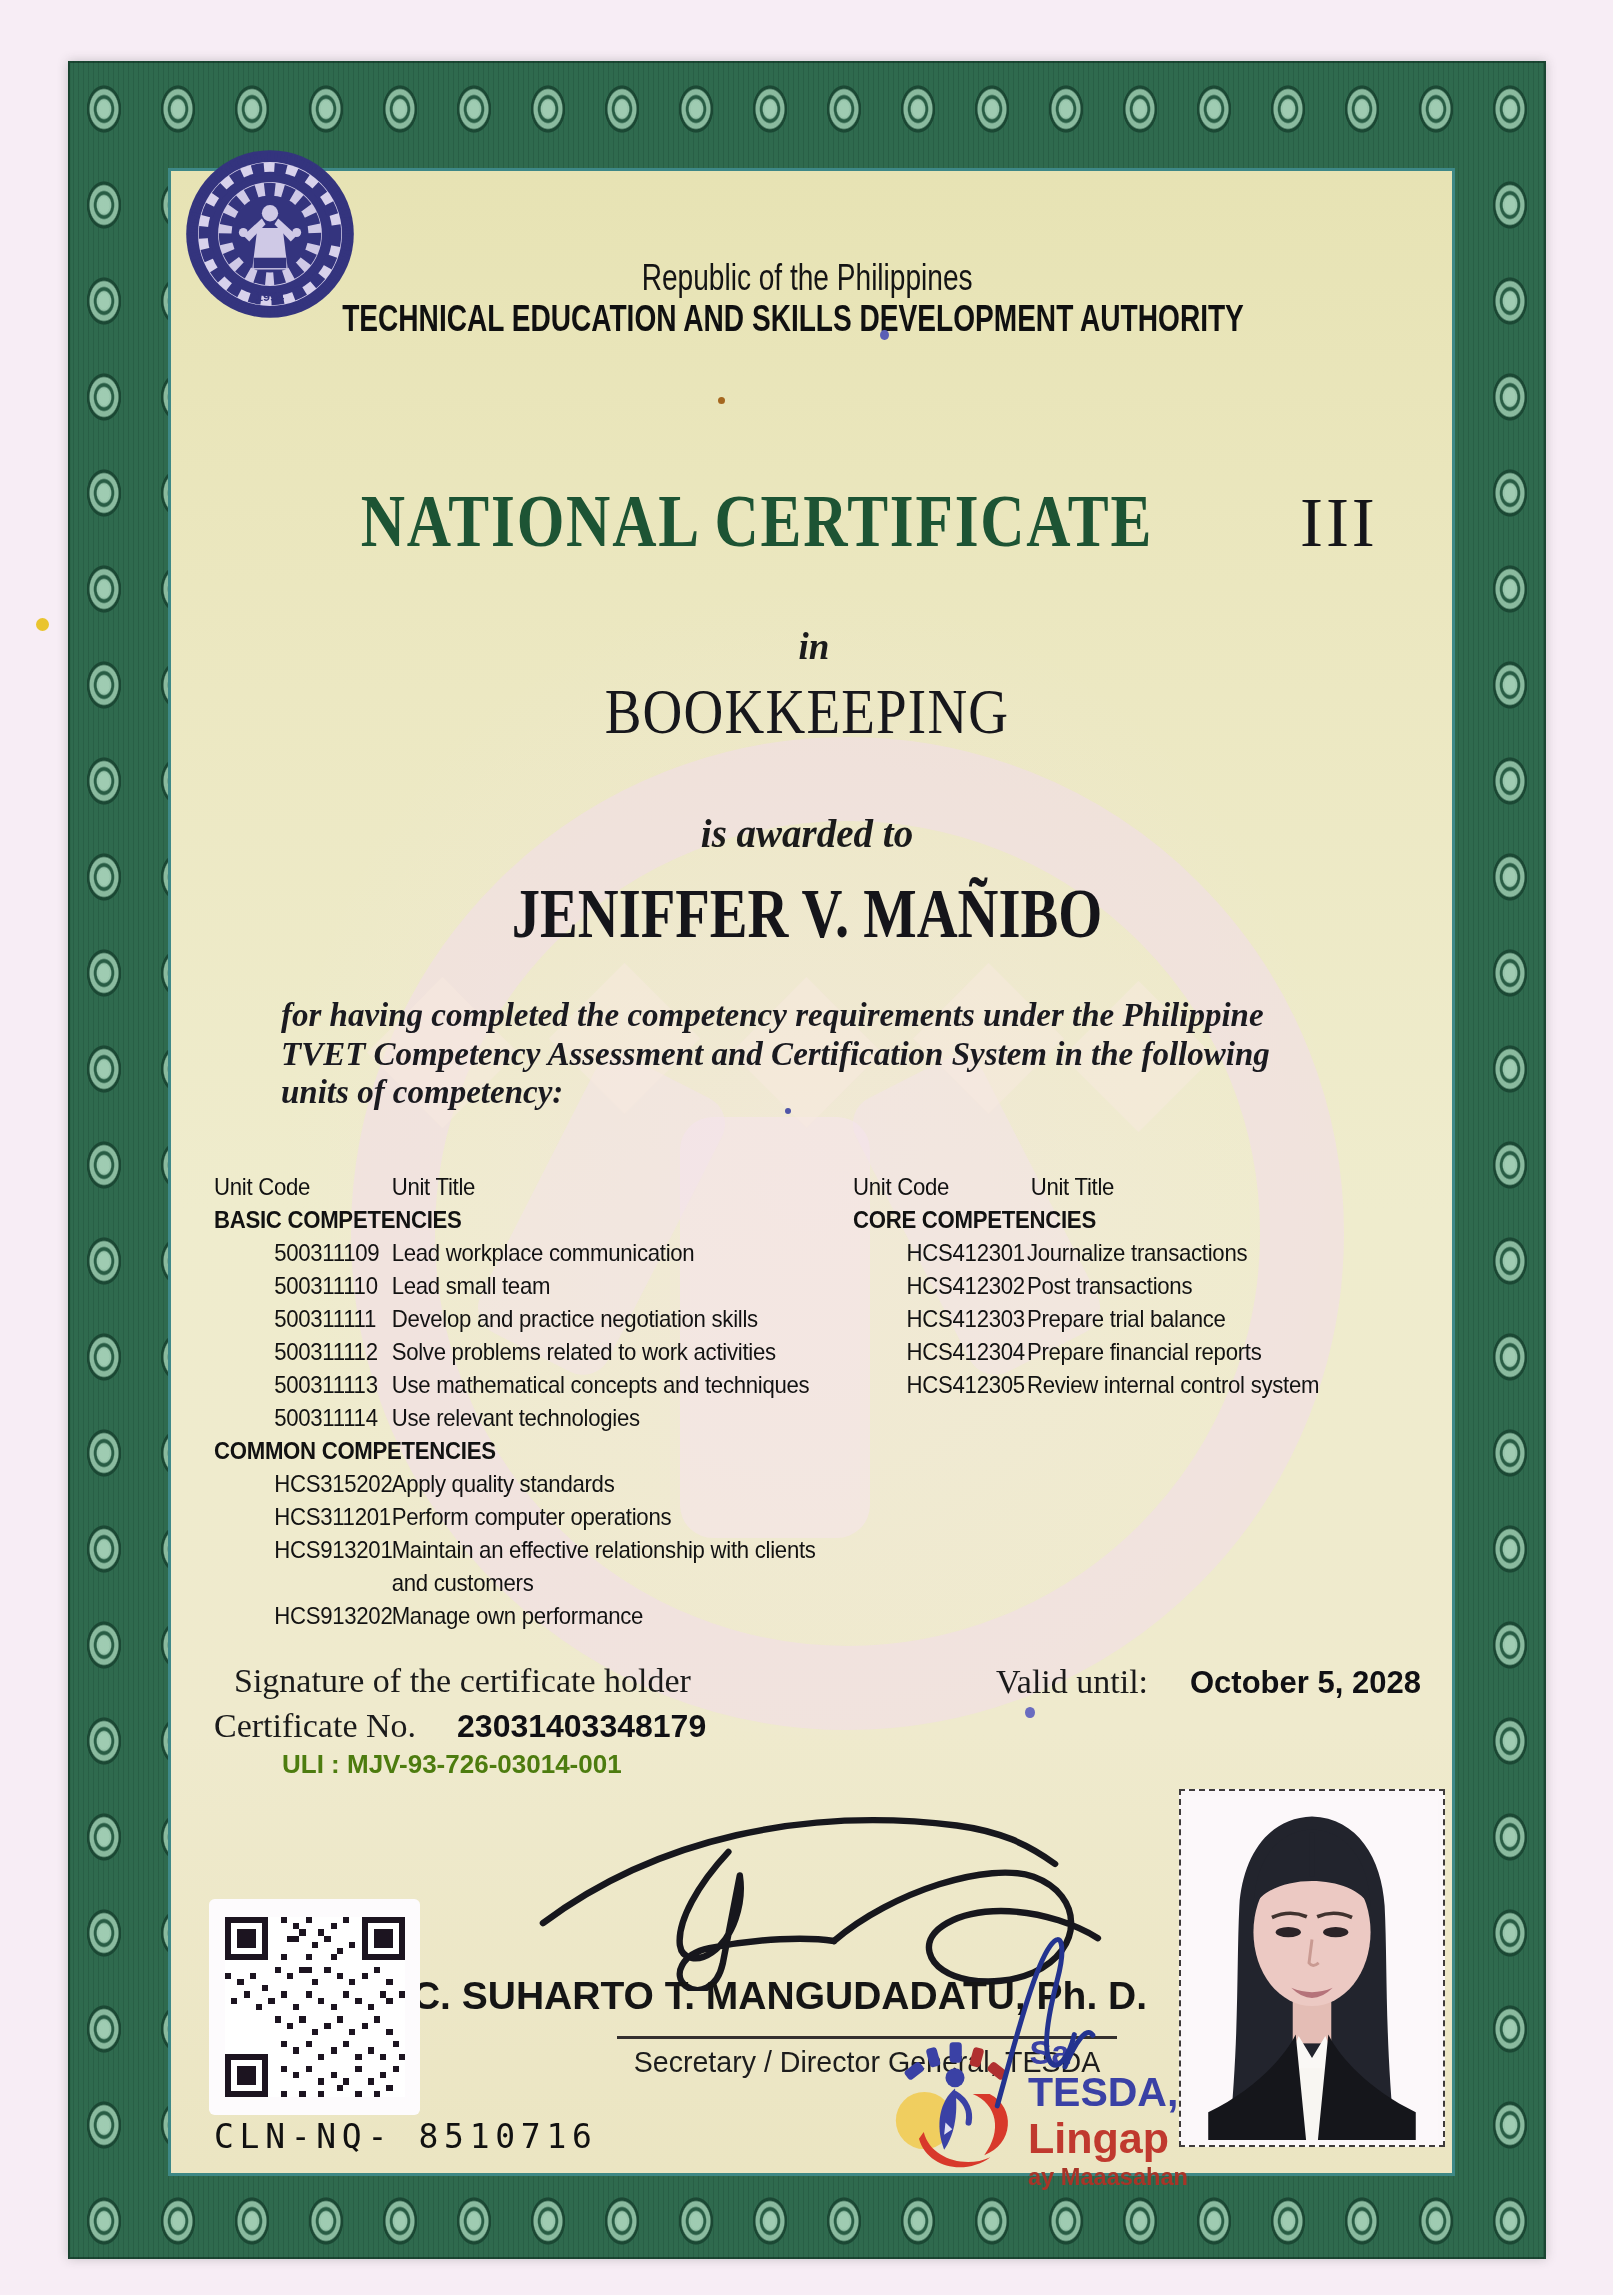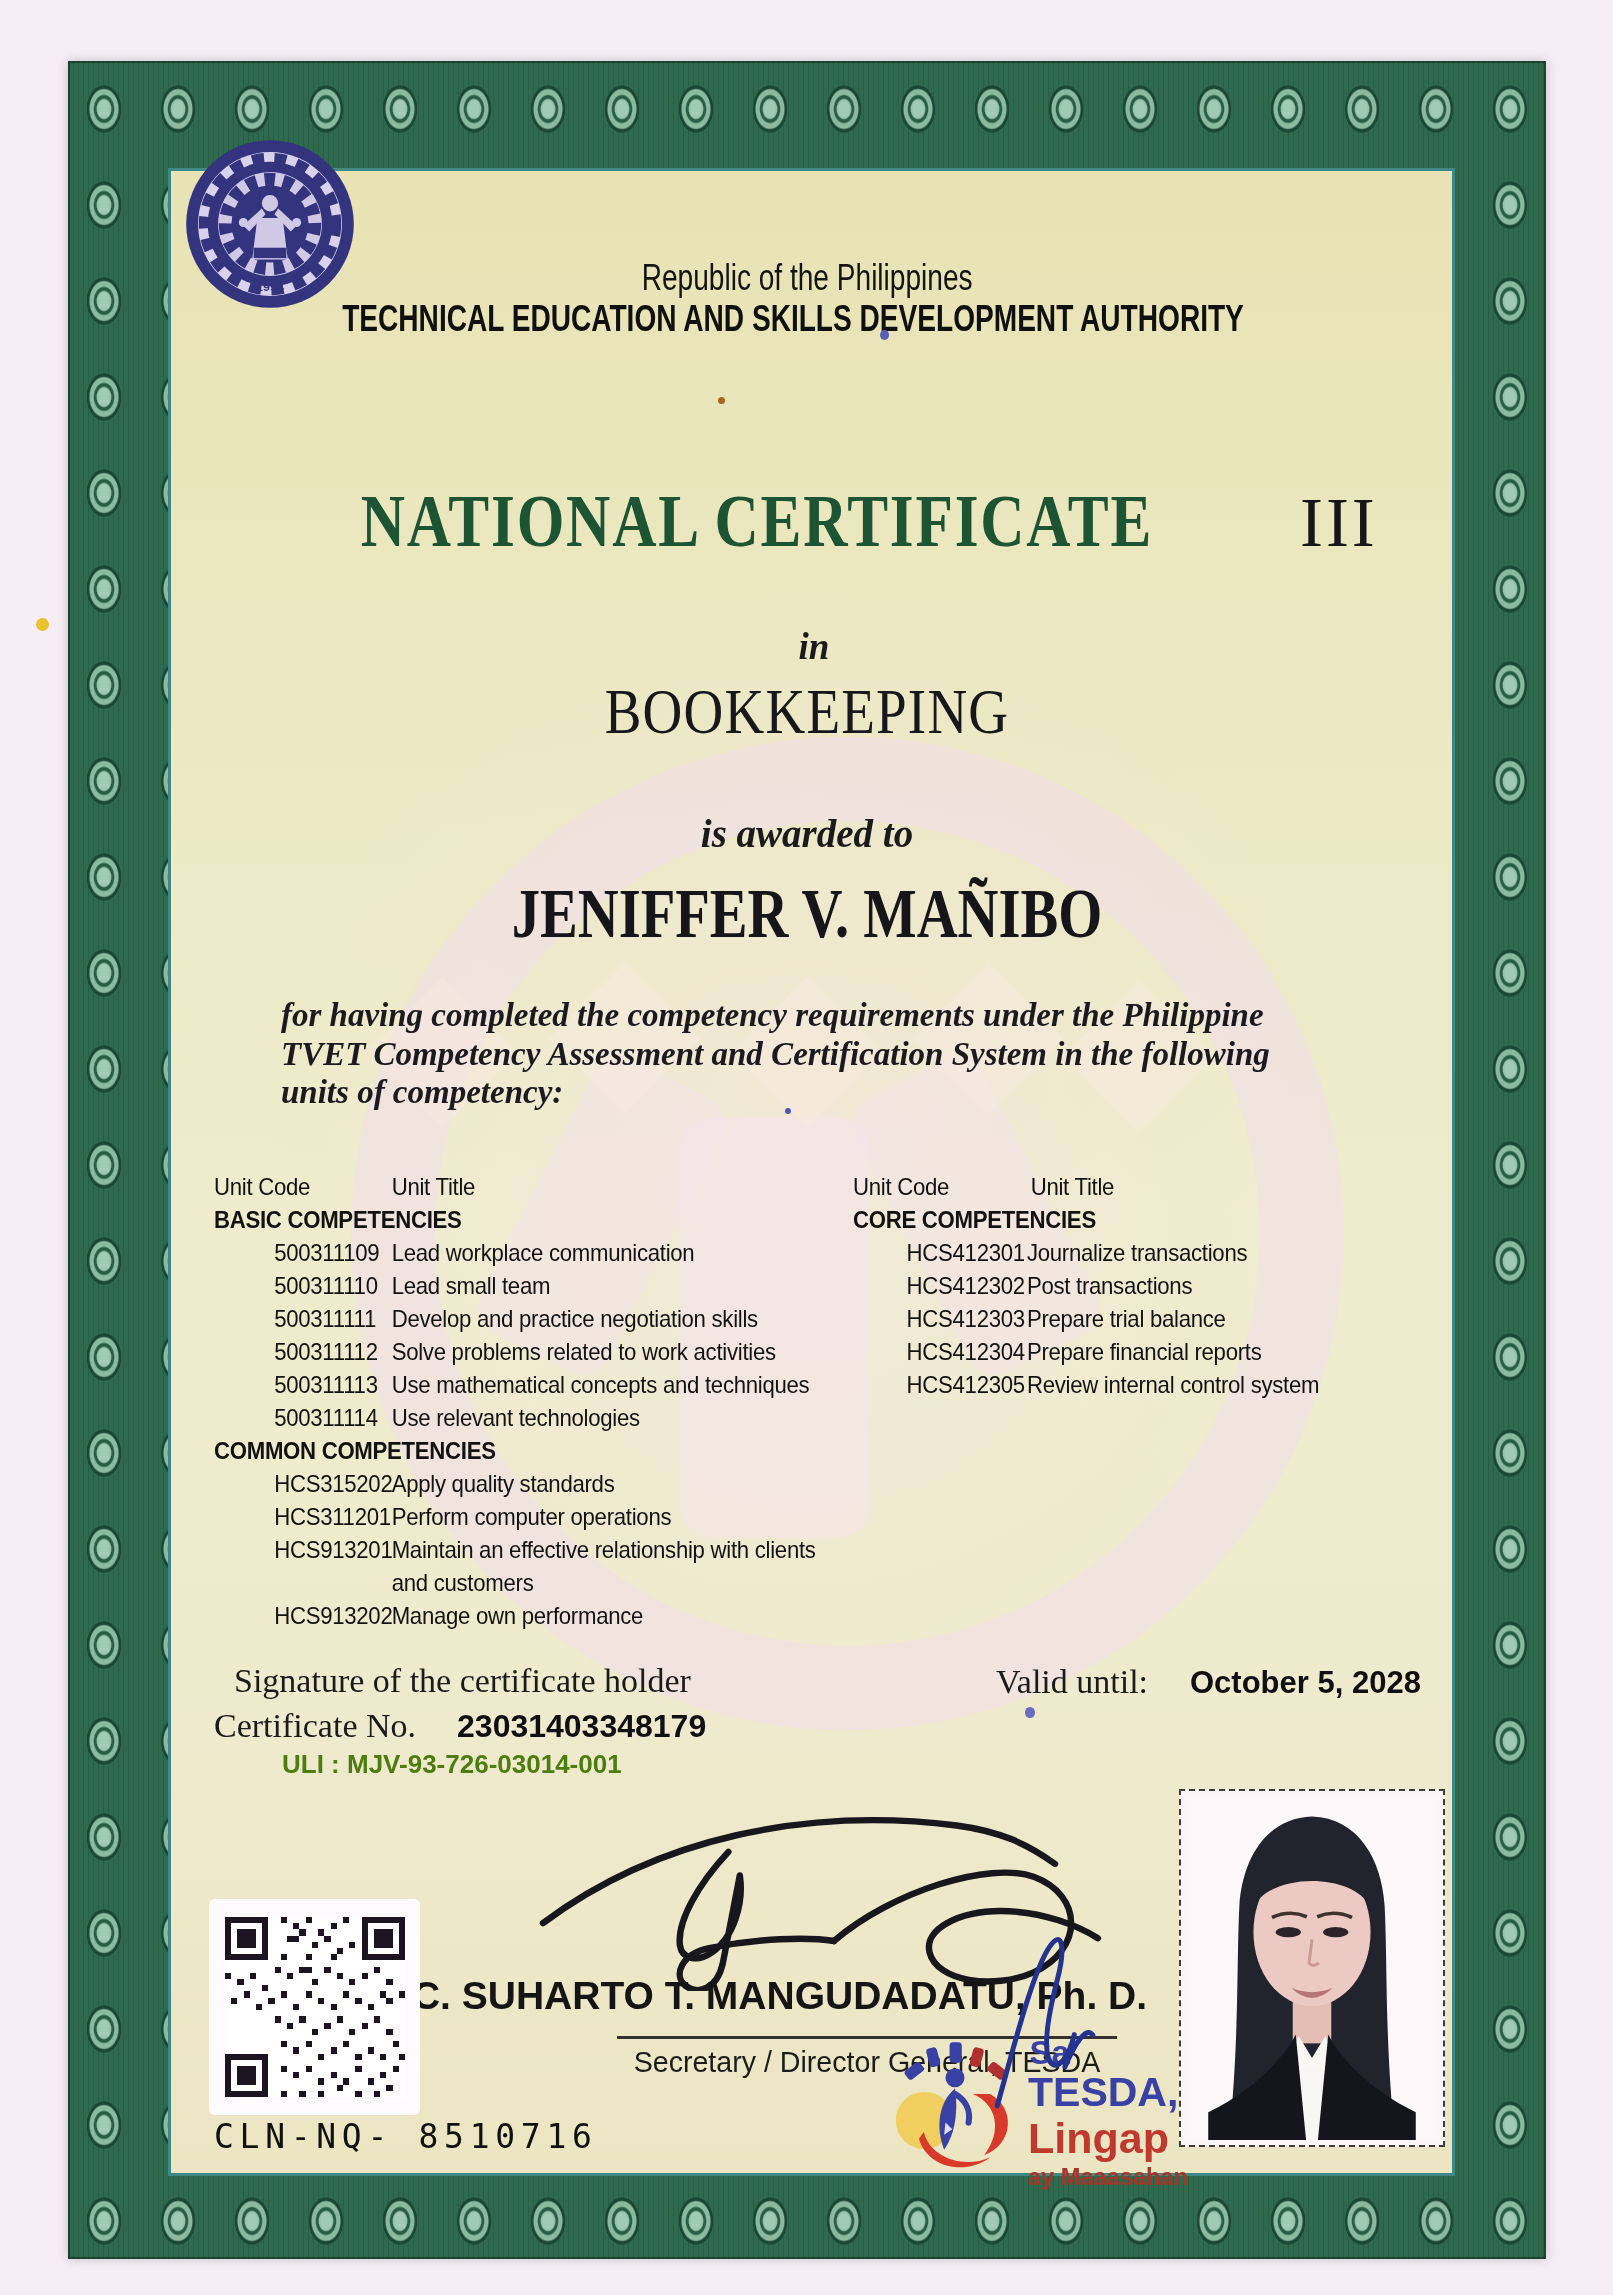--- a/index.html
+++ b/index.html
@@ -84,21 +84,21 @@
     font-size:28.6px;color:#1c1c1c;z-index:3;}
   
   .lingap-mark{left:887px;top:2034px;z-index:3;}
   .lingap-text{left:1028px;top:2036px;z-index:4;font-family:"Liberation Sans",sans-serif;font-weight:bold;line-height:1;}
   .lg-sa{font-size:33px;color:#3a41a5;margin-left:1.4px;}
   .lg-tesda{font-size:41px;color:#3a41a5;margin-top:2.9px;}
   .lg-lingap{font-size:43px;color:#c0392e;margin-top:4.3px;}
   .lg-maaasahan{font-size:23.6px;color:#a83428;margin-top:5.7px;}
   .sig-blue{left:965px;top:1919px;z-index:5;}
   
-  .tesda-seal{left:181px;top:135px;z-index:3;}
+  .tesda-seal{left:181px;top:145px;z-index:3;}
   .bagong{left:1251px;top:158px;width:183px;z-index:3;text-align:center;}
   .bagong-label{font-family:"Liberation Sans",sans-serif;font-weight:bold;font-style:italic;
     font-size:18.6px;color:#222e78;letter-spacing:0.7px;margin-top:1.4px;}
   
   .speck{border-radius:50%;z-index:6;}
   .z2{z-index:2;}
 </style>
 </head>
 <body>
 

